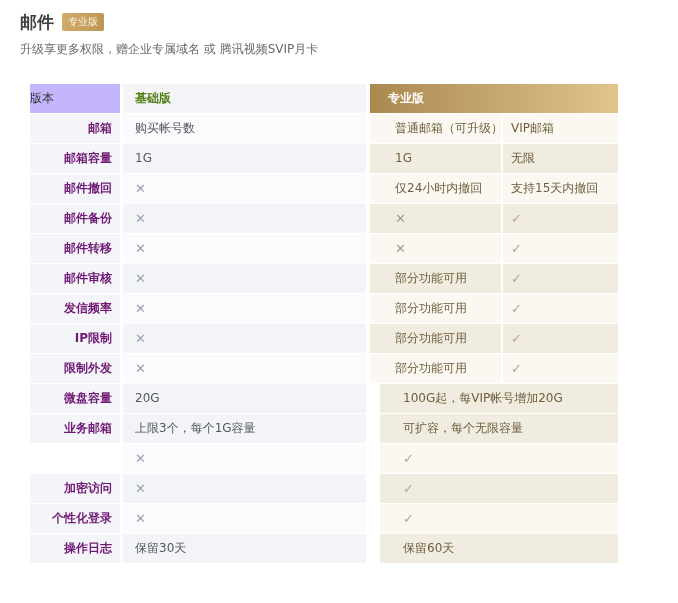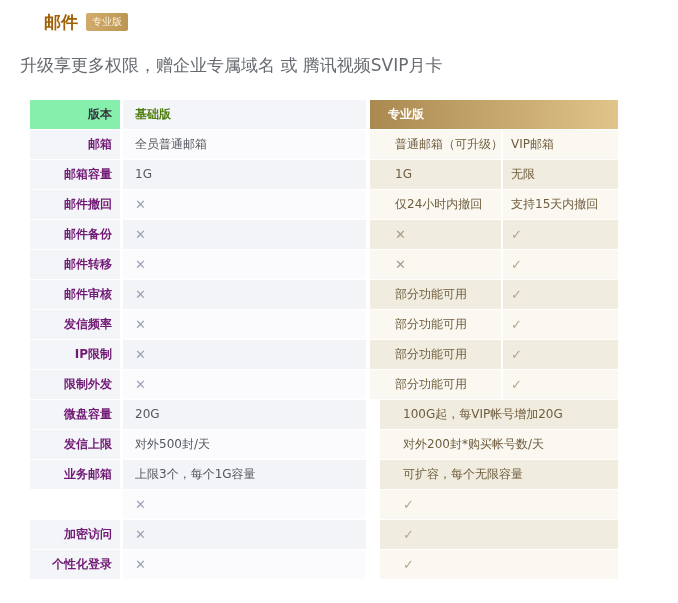--- a/index.html
+++ b/index.html
@@ -8,33 +8,33 @@
     background: #ffffff;
     font-family: "DejaVu Sans", "Liberation Sans", sans-serif;
     overflow: hidden;
   }
   .page { width: 678px; height: 603px; position: relative; }
 
   
   .page-header { padding: 11px 0 0 20px; }
   .title-line { display: flex; align-items: center; }
   .page-title {
-    font-size: 17px; font-weight: bold; color: #a16207; line-height: 22px; margin-left: 24px;
+    font-size: 17px; font-weight: bold; color: #404040; line-height: 22px;
   }
   .pro-badge {
     margin-left: 8px;
     font-size: 10px; line-height: 12px;
     color: #faf2dd;
     background: linear-gradient(100deg, #d2ac6e 0%, #bd9551 100%);
     padding: 3px 6px 3px 6px;
     border-radius: 2px;
   }
   .page-subtitle {
-    margin-top: 24px;
-    font-size: 17px; color: #666a70; line-height: 16px;
+    margin-top: 8px;
+    font-size: 12px; color: #666a70; line-height: 16px;
   }
 
   
   .table { margin: 27px 0 0 30px; width: 588px; }
   .t-row {
     display: grid;
     grid-template-columns: 90px 3px 243px 4px 131px 2px 115px;
     height: 30px;
   }
   .cell {
@@ -49,22 +49,22 @@
   .c-prob    { grid-column: 7; padding-left: 8px;  color: #6f5d3d; }
   .c-promerged { grid-column: 5 / 8; padding-left: 23px; color: #6f5d3d; margin-left: 10px; }
 
   
   .row-even .c-basic { background: #fbfbfd; }
   .row-odd  .c-basic { background: #f3f4f8; }
   .row-even .c-proa, .row-even .c-prob, .row-even .c-promerged { background: #faf8f1; }
   .row-odd  .c-proa, .row-odd  .c-prob, .row-odd  .c-promerged { background: #f0ecdf; }
 
   
-  .h-label { grid-column: 1; background: #86efac; text-align: right; padding-right: 8px;
-             color: #33353a; font-weight: bold; }
+  .h-label { grid-column: 1; background: #c4b5fd; padding-right: 8px;
+             color: #33353a; font-weight: normal; }
   .h-basic { grid-column: 3; background: #f4f5f8; padding-left: 12px;
              color: #4d7c0f; font-weight: bold; }
   .h-pro   { grid-column: 5 / 8;
              background: linear-gradient(to right, #aa8950 0%, #e0c489 100%);
              color: #ffffff; font-weight: bold; padding-left: 18px; }
 
   
   .mark { font-size: 13px; }
   .c-basic .mark-cross { color: #99a1b3; }
   .c-proa .mark-cross, .c-prob .mark-cross, .c-promerged .mark-cross { color: #a99b85; }
@@ -85,21 +85,21 @@
 
   <div class="table" id="comparison-table">
     <div class="t-row">
       <div class="cell h-label">版本</div>
       <div class="cell h-basic">基础版</div>
       <div class="cell h-pro">专业版</div>
     </div>
 
   <div class="t-row row-even">
         <div class="cell c-label">邮箱</div>
-        <div class="cell c-basic">全员普通邮箱</div>
+        <div class="cell c-basic">购买帐号数</div>
         <div class="cell c-proa">普通邮箱（可升级）</div>
         <div class="cell c-prob">VIP邮箱</div>
       </div>
       <div class="t-row row-odd">
         <div class="cell c-label">邮箱容量</div>
         <div class="cell c-basic">1G</div>
         <div class="cell c-proa">1G</div>
         <div class="cell c-prob">无限</div>
       </div>
       <div class="t-row row-even">
@@ -142,39 +142,39 @@
         <div class="cell c-label">限制外发</div>
         <div class="cell c-basic"><span class="mark mark-cross">✕</span></div>
         <div class="cell c-proa">部分功能可用</div>
         <div class="cell c-prob"><span class="mark mark-check">✓</span></div>
       </div>
       <div class="t-row row-odd">
         <div class="cell c-label">微盘容量</div>
         <div class="cell c-basic">20G</div>
         <div class="cell c-promerged">100G起，每VIP帐号增加20G</div>
       </div>
-      <div class="t-row row-even">
-        <div class="cell c-label">发信上限</div>
-        <div class="cell c-basic">对外500封/天</div>
-        <div class="cell c-promerged">对外200封*购买帐号数/天</div>
-      </div>
       <div class="t-row row-odd">
         <div class="cell c-label">业务邮箱</div>
         <div class="cell c-basic">上限3个，每个1G容量</div>
         <div class="cell c-promerged">可扩容，每个无限容量</div>
       </div>
       <div class="t-row row-even">
         <div class="cell c-basic"><span class="mark mark-cross">✕</span></div>
         <div class="cell c-promerged"><span class="mark mark-check">✓</span></div>
       </div>
       <div class="t-row row-odd">
         <div class="cell c-label">加密访问</div>
         <div class="cell c-basic"><span class="mark mark-cross">✕</span></div>
         <div class="cell c-promerged"><span class="mark mark-check">✓</span></div>
       </div>
       <div class="t-row row-even">
         <div class="cell c-label">个性化登录</div>
         <div class="cell c-basic"><span class="mark mark-cross">✕</span></div>
         <div class="cell c-promerged"><span class="mark mark-check">✓</span></div>
       </div>
+      <div class="t-row row-odd">
+        <div class="cell c-label">操作日志</div>
+        <div class="cell c-basic">保留30天</div>
+        <div class="cell c-promerged">保留60天</div>
+      </div>
     </div>
 
 </div>
 
 </body></html>

